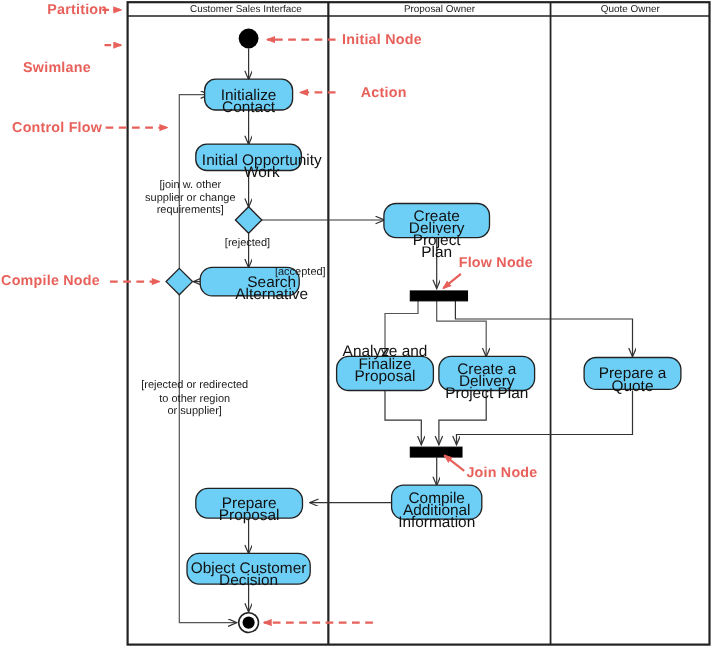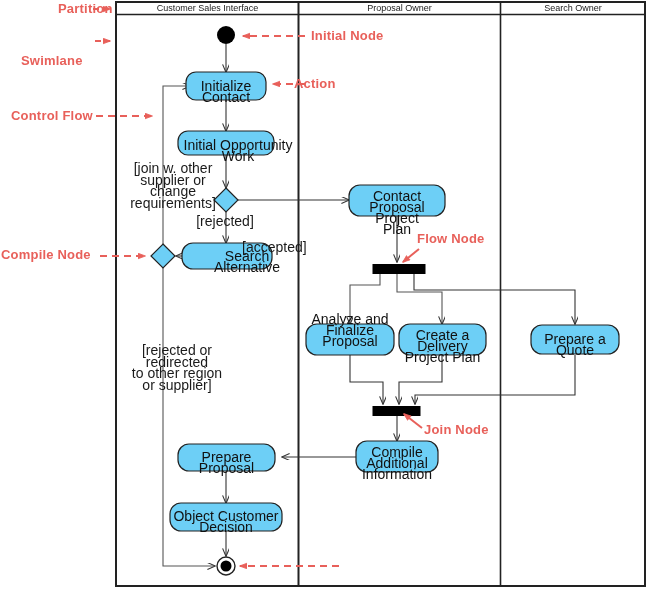--- a/index.html
+++ b/index.html
@@ -35,21 +35,21 @@
     white-space: pre-line;
   }
   .lane-label {
     color: #1a1a1a;
     font-size: 9px;
     text-align: center;
     line-height: 12px;
   }
   .flow-label {
     color: #1a1a1a;
-    font-size: 14px;
+    font-size: 10px;
     line-height: 11.5px;
     text-align: center;
     white-space: pre-line;
   }
   .annot-label {
     color: #e8605a;
     font-size: 13px;
     font-weight: bold;
     white-space: nowrap;
     letter-spacing: 0.2px;
@@ -150,50 +150,50 @@
       <path d="M96,116 L152,116" marker-end="url(#arwred)"></path>
       <path d="M100,256 L145,256" marker-end="url(#arwred)"></path>
       <path d="M305,36 L243,36" marker-end="url(#arwred)"></path>
       <path d="M305,84 L273,84" marker-end="url(#arwred)"></path>
       <path d="M419,249 L403,262" marker-end="url(#arwred)" stroke-dasharray="none"></path>
       <path d="M422,428 L404,414" marker-end="url(#arwred)" stroke-dasharray="none"></path>
       <path d="M339,566 L240,566" marker-end="url(#arwred)"></path>
     </g>
   </svg>
 
-  <div class="lane-label" style="left:116px; top:2px; width:183px;">Customer Sales Interface</div>
+  <div class="lane-label" style="left:116px; top:2px; width:183px;padding-left:16px;">Customer Sales Interface</div>
   <div class="lane-label" style="left:299px; top:2px; width:201px;">Proposal Owner</div>
-  <div class="lane-label" style="left:501px; top:2px; width:144px;">Search Owner</div>
+  <div class="lane-label" style="left:501px; top:2px; width:144px;">Quote Owner</div>
 
   <div class="node-label" style="left:186px; top:81px; width:80px;">Initialize Contact</div>
   <div class="node-label" style="left:178px; top:140px; width:120px;">Initial Opportunity Work</div>
   <div class="node-label" style="left:182px; top:251px; width:90px;margin-left:20px;">Search Alternative</div>
-  <div class="node-label" style="left:349px; top:191px; width:96px;">Contact Proposal Project
+  <div class="node-label" style="left:349px; top:191px; width:96px;">Create Delivery Project
 Plan</div>
   <div class="node-label" style="left:306px; top:314px; width:88px;">Analyze and
 Finalize Proposal</div>
   <div class="node-label" style="left:399px; top:330px; width:87px;">Create a Delivery
 Project Plan</div>
   <div class="node-label" style="left:531px; top:334px; width:88px;">Prepare a Quote</div>
   <div class="node-label" style="left:356px; top:447px; width:82px;">Compile Additional
 Information</div>
   <div class="node-label" style="left:178px; top:452px; width:97px;">Prepare Proposal</div>
   <div class="node-label" style="left:170px; top:511px; width:112px;">Object Customer Decision</div>
 
   <div class="flow-label" style="left:121px; top:163px; width:104px;">[join w. other
 supplier or change
 requirements]</div>
   <div class="flow-label" style="left:242px; top:194px; width:62px;margin-top:48px;">[accepted]</div>
   <div class="flow-label" style="left:196px; top:216px; width:58px;">[rejected]</div>
   <div class="flow-label" style="left:117px; top:345px; width:120px;">[rejected or redirected
 to other region
 or supplier]</div>
 
-  <div class="annot-label" style="left:34px; top:1px;padding-left:24px;">Partition</div>
+  <div class="annot-label" style="left:19px; top:1px;padding-left:24px;">Partition</div>
   <div class="annot-label" style="left:21px; top:33px;margin-top:20px;">Swimlane</div>
   <div class="annot-label" style="left:11px; top:108px;">Control Flow</div>
   <div class="annot-label" style="left:1px; top:247px;">Compile Node</div>
   <div class="annot-label" style="left:311px; top:28px;">Initial Node</div>
-  <div class="annot-label" style="left:294px; top:76px;">Action</div>
+  <div class="annot-label" style="left:328px; top:76px;">Action</div>
   <div class="annot-label" style="left:417px; top:231px;">Flow Node</div>
   <div class="annot-label" style="left:424px; top:422px;">Join Node</div>
 
 </div>
 
 </body></html>

